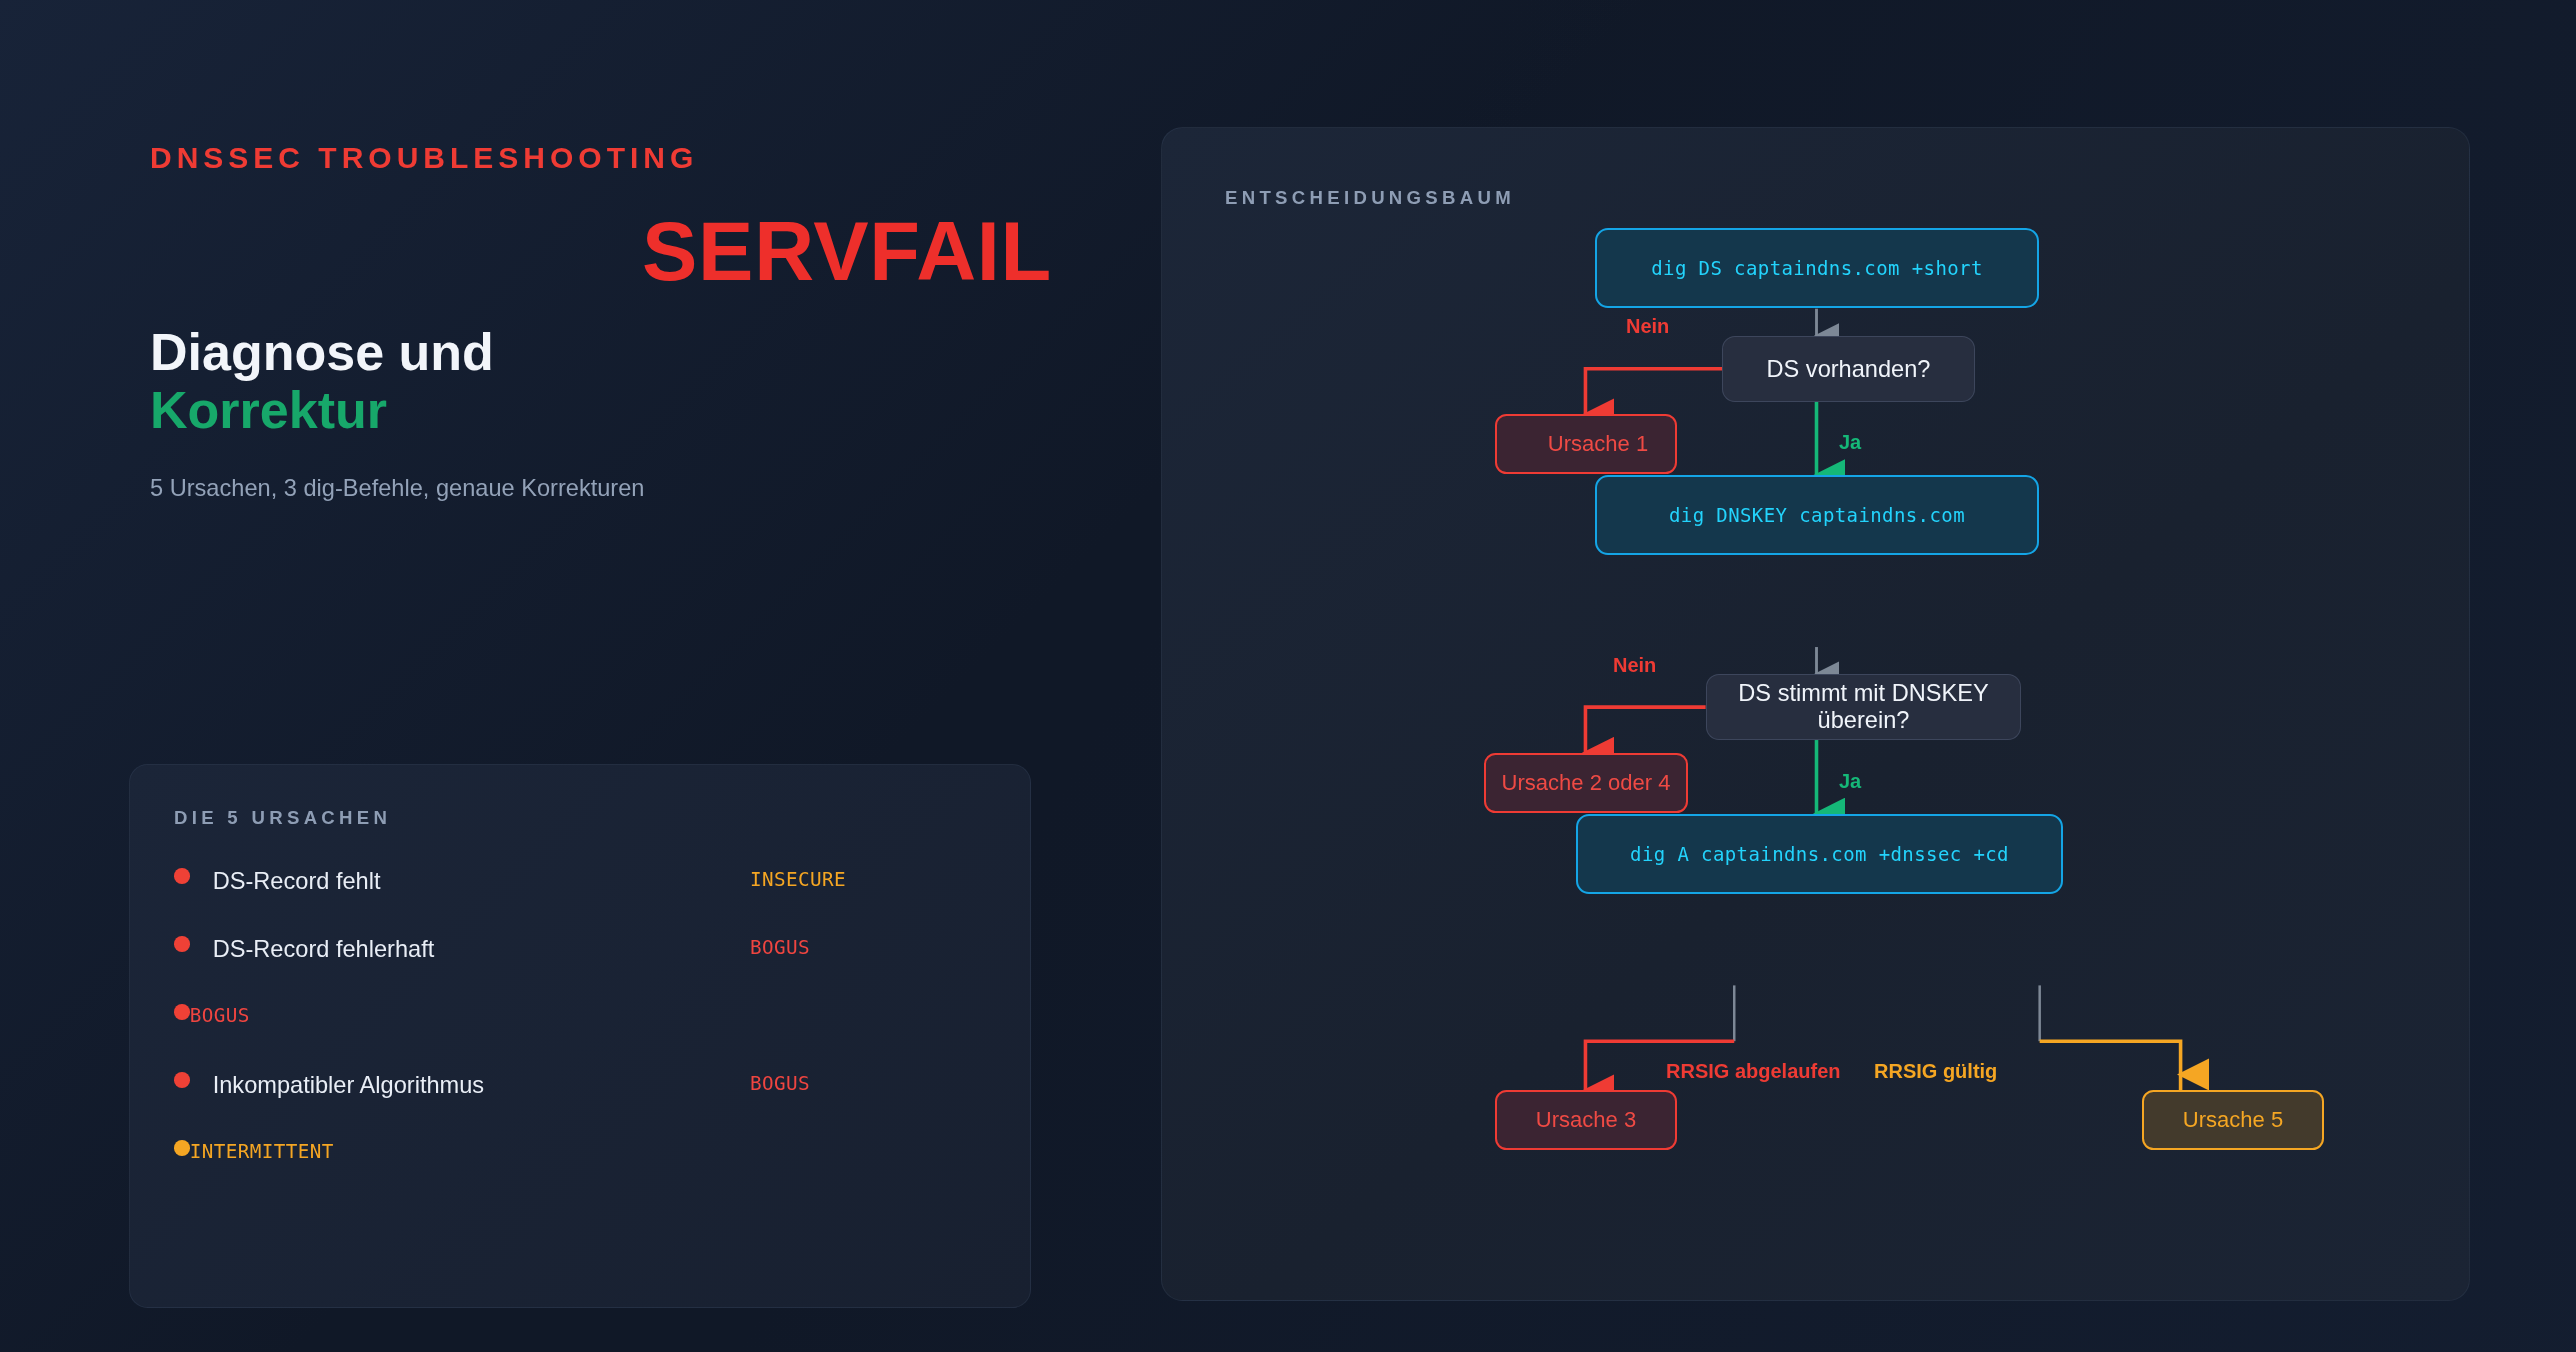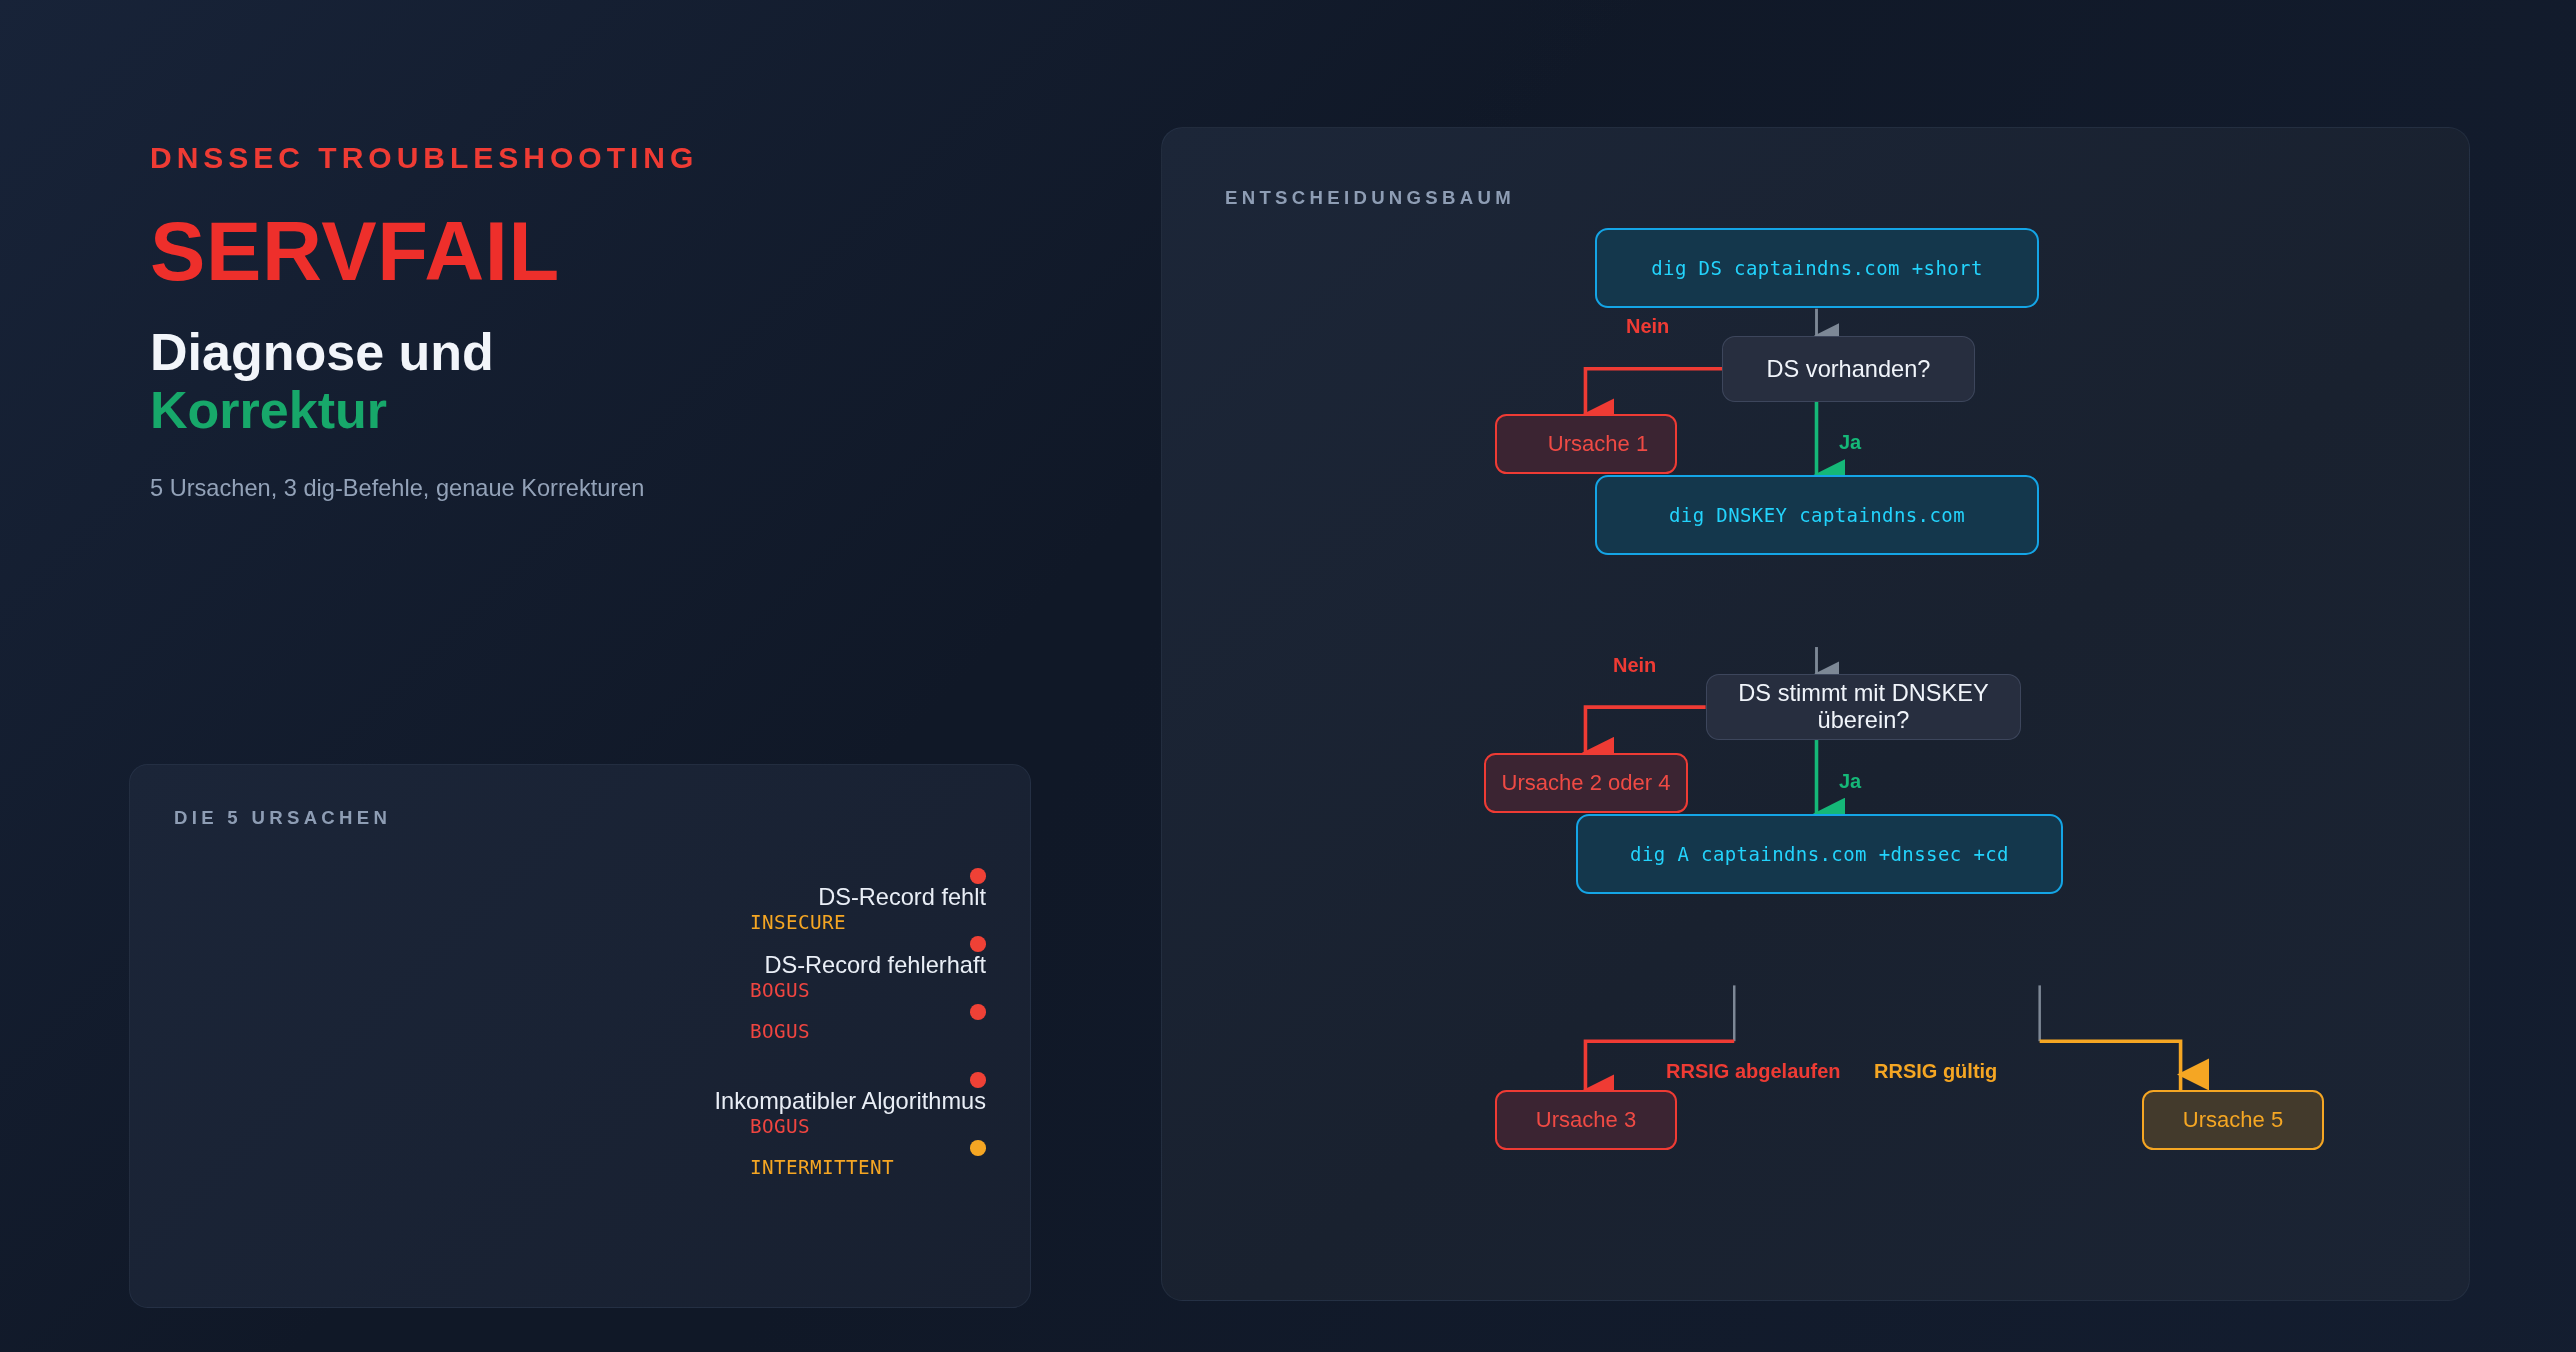--- a/index.html
+++ b/index.html
@@ -16,21 +16,21 @@
 
   
   #left-col{ position:absolute; left:150px; top:143px; width:902px; }
 
   .eyebrow{
     font-size:30px; font-weight:700; letter-spacing:5px;
     color:#ef3b34; text-transform:uppercase; line-height:1;
   }
   .servfail{
     font-size:83px; font-weight:700; letter-spacing:0.7px;
-    color:#ee2f2b; line-height:1; margin-top:37px;
+    color:#ee2f2b; line-height:1; margin-top:37px;text-align:right;
   }
   .h-white{
     font-size:52px; font-weight:700; color:#f2f5fa;
     line-height:1.12; margin-top:30px;
   }
   .h-green{
     font-size:52px; font-weight:700; color:#17a86a;
     line-height:1.12;
   }
   .subline{
@@ -44,21 +44,21 @@
     border:0.7px solid rgba(120,145,185,.11);
     border-radius:18.6px;
     padding:42px 44px 0 44px;
   }
   .card-head{
     font-size:18.6px; font-weight:700; letter-spacing:4.3px;
     color:#8e9db4; text-transform:uppercase;
   }
   .cause-list{ margin-top:39px; }
   .cause-row{
-    display:flex; align-items:flex-end; height:68px;flex-direction:column;
+    display:flex; align-items:flex-start; height:68px;
   }
   .dot{ width:15.7px; height:15.7px; border-radius:50%; flex:0 0 15.7px; }
   .cause-label{
     font-size:23.6px; color:#e9eef6; margin-left:23px; flex:1 1 auto;
     white-space:nowrap;
   }
   .cause-tag{
     font-family:"DejaVu Sans Mono", monospace;
     font-size:19.3px; letter-spacing:0.4px;
     width:236px; flex:0 0 236px; text-align:left;

